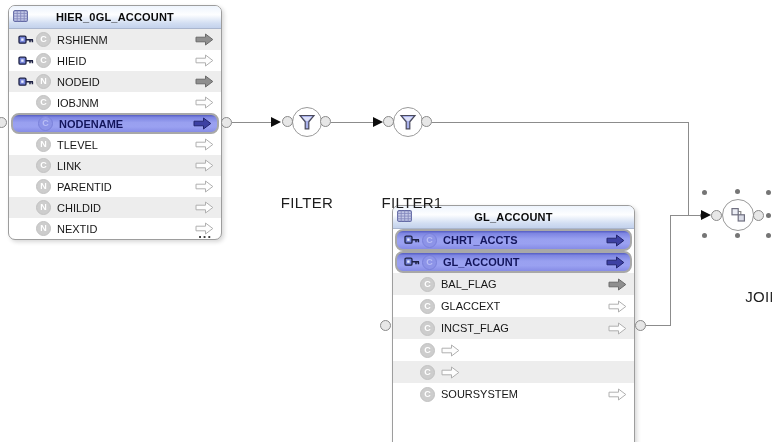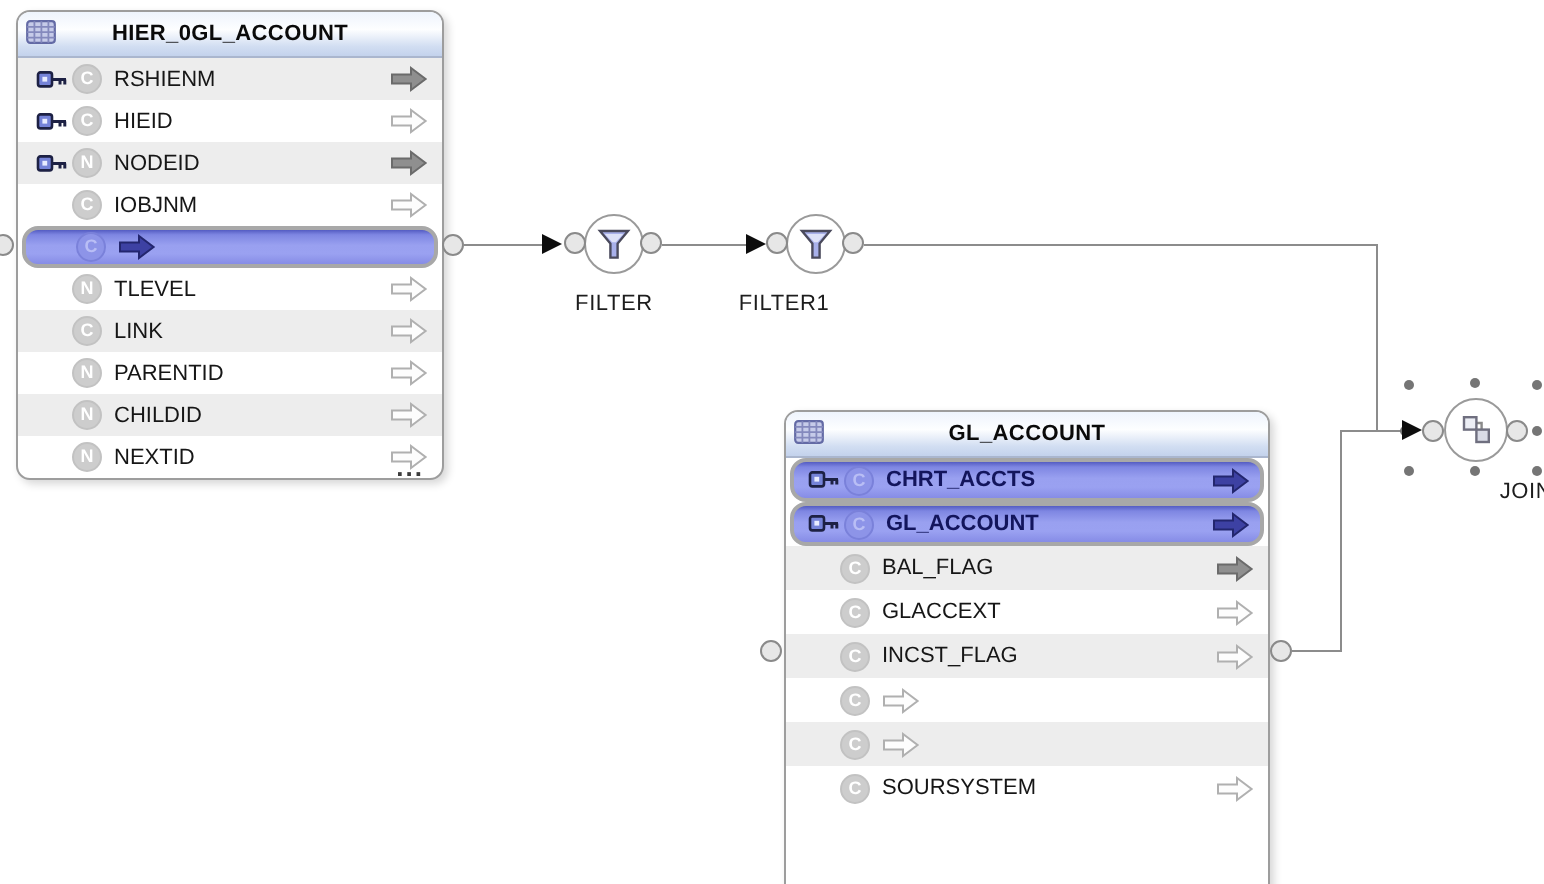--- a/index.html
+++ b/index.html
@@ -47,21 +47,21 @@
       border-left:10px solid #0d0d0d;z-index:6;}
   .port{position:absolute;width:11px;height:11px;border-radius:50%;background:#e7e7e7;
         border:1px solid #8a8a8a;box-sizing:border-box;z-index:5;}
   
   .op-circle{
     position:absolute;border-radius:50%;background:#fff;border:1.5px solid #9a9a9a;box-sizing:border-box;
     display:flex;align-items:center;justify-content:center;z-index:4;line-height:0;
   }
   .op-30{width:30px;height:30px;}
   .op-32{width:32px;height:32px;}
-  .op-label{position:absolute;width:64px;text-align:center;font-size:11px;color:#1d1d1d;z-index:4;letter-spacing:.3px;}
+  .op-label{position:absolute;width:64px;text-align:center;font-size:15px;color:#1d1d1d;z-index:4;letter-spacing:.3px;margin-top:48px;}
   .sel-dot{position:absolute;width:5px;height:5px;border-radius:50%;background:#757575;z-index:3;}
 </style>
 </head>
 <body>
 
 <div id="canvas">
 
   <div class="edge h" style="left:232px;top:122px;width:40px"></div>
   <div class="ah" style="left:271px;top:117px"></div>
 
@@ -150,20 +150,21 @@
           <span class="fname">IOBJNM</span>
           <span class="slot arrowslot">
             <svg width="19" height="13" viewBox="0 0 19 13">
               <path d="M1 4.2 L10.5 4.2 L10.5 1 L17.8 6.5 L10.5 12 L10.5 8.8 L1 8.8 Z" fill="#fdfdfd" stroke="#b0b0b0" stroke-width="1"></path>
             </svg>
           </span>
         </div>
         <div class="row shade hl">
           <span class="slot keyslot"></span>
           <span class="typec">C</span>
+          <span class="fname">NODENAME</span>
           <span class="slot arrowslot">
             <svg width="19" height="13" viewBox="0 0 19 13">
               <path d="M1 4.2 L10.5 4.2 L10.5 1 L17.8 6.5 L10.5 12 L10.5 8.8 L1 8.8 Z" fill="#3d41a3" stroke="#23266e" stroke-width="1"></path>
             </svg>
           </span>
         </div>
         <div class="row">
           <span class="slot keyslot"></span>
           <span class="typec">N</span>
           <span class="fname">TLEVEL</span>
@@ -326,21 +327,21 @@
         </svg></span>
   </div>
   <div class="op-label" style="left:275px;top:146px">FILTER</div>
 
   <div class="op-circle op-30" style="left:393px;top:107px">
     <span><svg width="18" height="17" viewBox="0 0 18 17">
           <polygon points="2,1.5 16,1.5 10.8,7.8 10.8,14.8 7.2,14.8 7.2,7.8" fill="#a8b0ea" stroke="#4a4a5c" stroke-width="1.2"></polygon>
           <polygon points="4.4,3 13.6,3 9.9,7.1 8.1,7.1" fill="#dde1f8"></polygon>
         </svg></span>
   </div>
-  <div class="op-label" style="left:360px;top:146px">FILTER1</div>
+  <div class="op-label" style="left:380px;top:146px">FILTER1</div>
 
   <div class="sel-dot" style="left:702px;top:190px"></div>
   <div class="sel-dot" style="left:735px;top:189px"></div>
   <div class="sel-dot" style="left:766px;top:190px"></div>
   <div class="sel-dot" style="left:700px;top:213px"></div>
   <div class="sel-dot" style="left:766px;top:213px"></div>
   <div class="sel-dot" style="left:702px;top:233px"></div>
   <div class="sel-dot" style="left:735px;top:233px"></div>
   <div class="sel-dot" style="left:766px;top:233px"></div>
 

